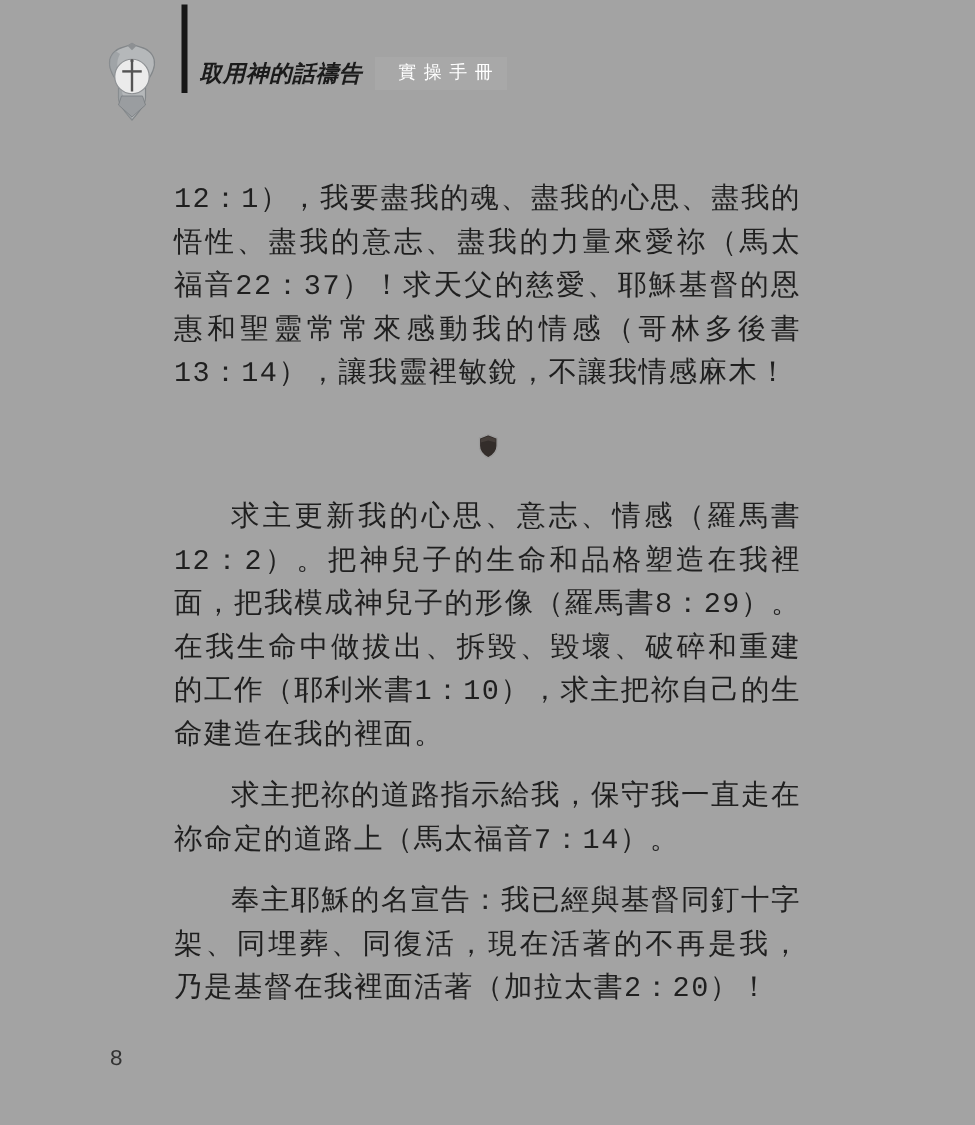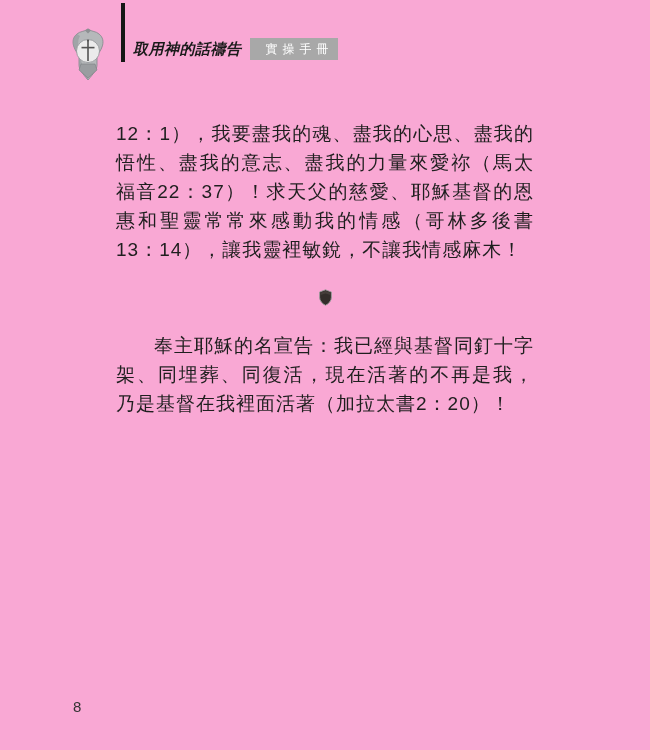--- a/index.html
+++ b/index.html
@@ -4,23 +4,23 @@
 <style>
   html, body {
     margin: 0;
     padding: 0;
     background: #ffffff;
   }
   .page {
     position: relative;
     width: 650px;
     height: 750px;
-    background: #f9a8d4;
+    background: #a3a3a3;
     overflow: hidden;
-    font-family: Liberation Sans, sans-serif;
+    font-family: Liberation Mono, monospace;
     color: #222222;
   }
 
   
   .logo {
     position: absolute;
     left: 68px;
     top: 28px;
     width: 40px;
     height: 53px;
@@ -125,18 +125,20 @@
   <div class="text-block">
     <p>12：1），我要盡我的魂、盡我的心思、盡我的悟性、盡我的意志、盡我的力量來愛祢（馬太福音22：37）！求天父的慈愛、耶穌基督的恩惠和聖靈常常來感動我的情感（哥林多後書13：14），讓我靈裡敏銳，不讓我情感麻木！</p>
 
     <div class="divider">
       <svg width="13" height="17" viewBox="0 0 13 17" aria-hidden="true">
         <path d="M6.5,0.8 L12.4,3 V8.2 C12.4,12 9.8,14.6 6.5,16.3 C3.2,14.6 0.6,12 0.6,8.2 V3 Z" fill="#332d2a" stroke="#9c9c9c" stroke-width="0.9"></path>
         <path d="M6.5,1.8 L11.4,3.7 V6 L6.5,4.6 L1.6,6 V3.7 Z" fill="#4a423e" opacity="0.8"></path>
       </svg>
     </div>
 
+    <p class="indent">求主更新我的心思、意志、情感（羅馬書12：2）。把神兒子的生命和品格塑造在我裡面，把我模成神兒子的形像（羅馬書8：29）。在我生命中做拔出、拆毀、毀壞、破碎和重建的工作（耶利米書1：10），求主把祢自己的生命建造在我的裡面。</p>
+    <p class="indent">求主把祢的道路指示給我，保守我一直走在祢命定的道路上（馬太福音7：14）。</p>
     <p class="indent">奉主耶穌的名宣告：我已經與基督同釘十字架、同埋葬、同復活，現在活著的不再是我，乃是基督在我裡面活著（加拉太書2：20）！</p>
   </div>
 
   <div class="page-number">8</div>
 
 </div>
 
 </body></html>

